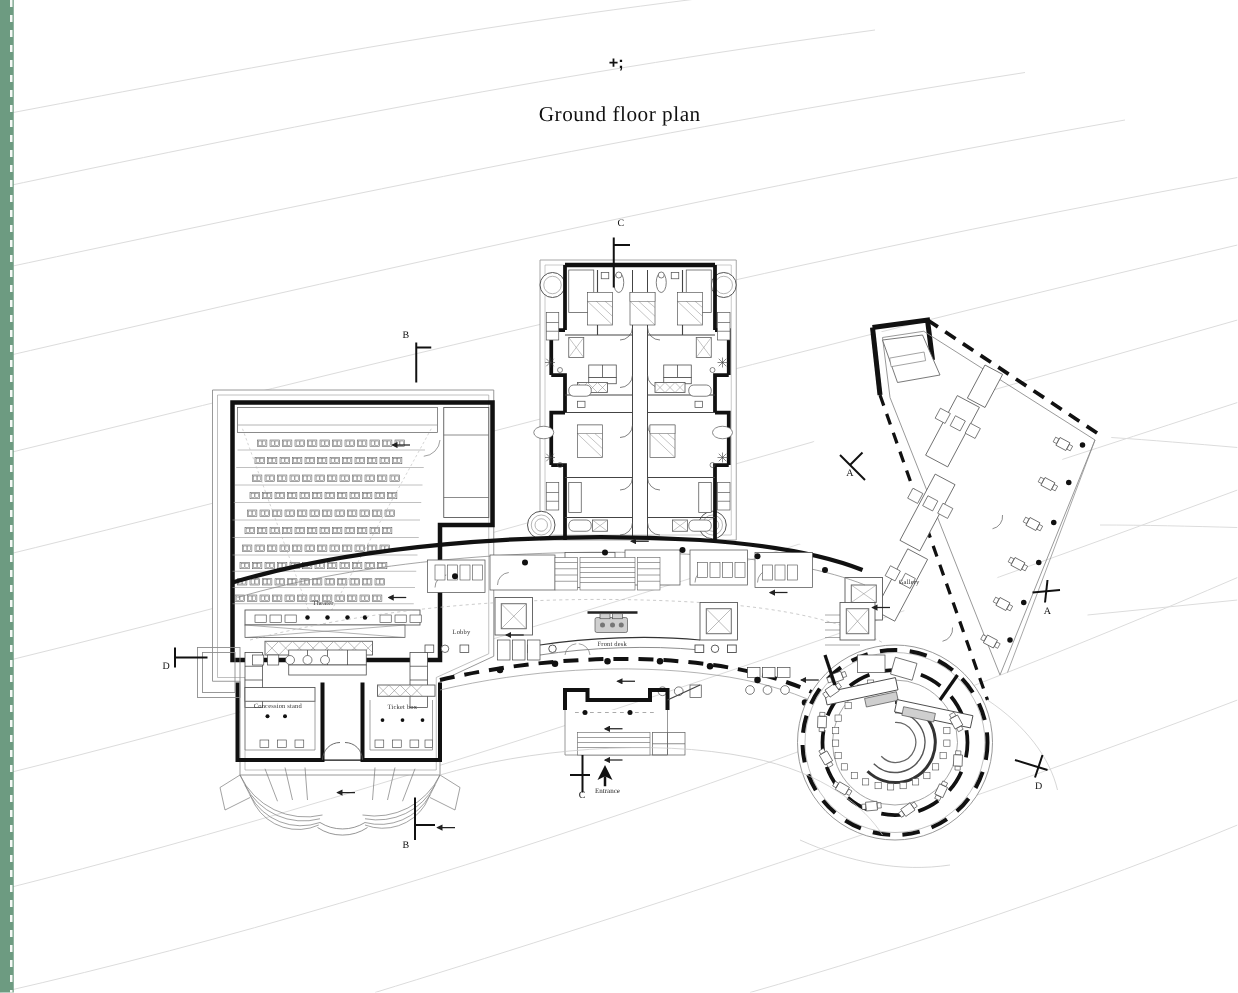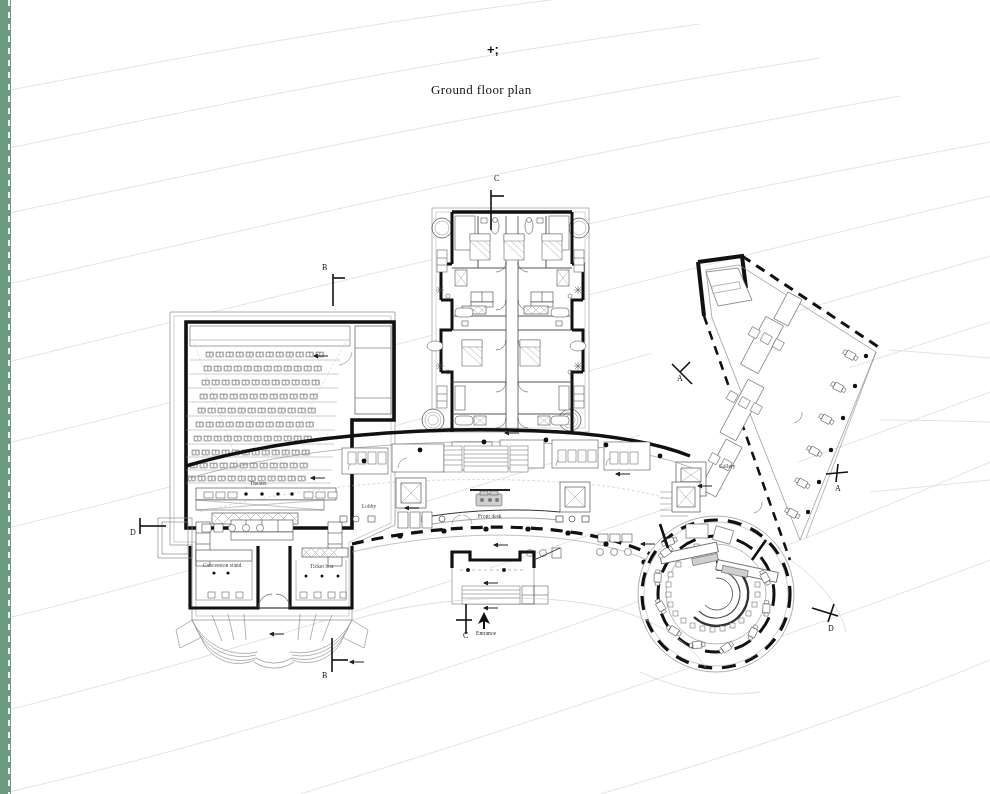--- a/index.html
+++ b/index.html
@@ -18,21 +18,21 @@
   .edge-strip .dash{
     position:absolute;left:8px;top:0;width:2px;height:794px;
     background:repeating-linear-gradient(to bottom,#f4f8f5 0 6px,transparent 6px 12px);
   }
   .lbl{
     position:absolute;white-space:nowrap;
     font-family:"Liberation Serif", serif;
     color:#2a2a2a;
   }
   #title{
-    left:431px;top:82px;font-size:13px;letter-spacing:.4px;color:#111;
+    left:431px;top:82px;font-size:17px;letter-spacing:.4px;color:#111;
   }
   #plusmark{
     left:487px;top:42px;font-size:13px;font-weight:bold;color:#111;
     font-family:"Liberation Sans", sans-serif;
   }
   .room-label{font-size:5.2px;color:#333;letter-spacing:.15px;}
   .sec-label{font-size:8px;color:#111;font-family:"Liberation Serif",serif;}
   .entrance-label{font-size:5.6px;color:#222;}
 </style>
 </head>

